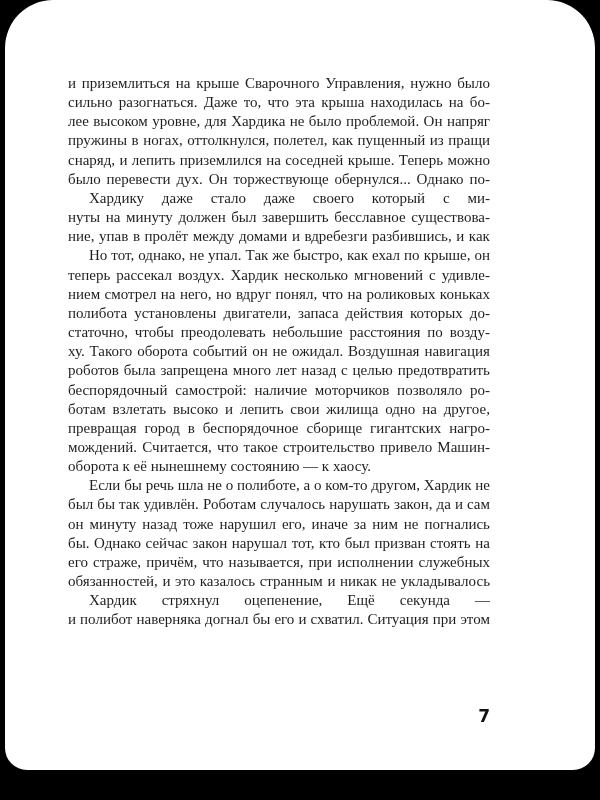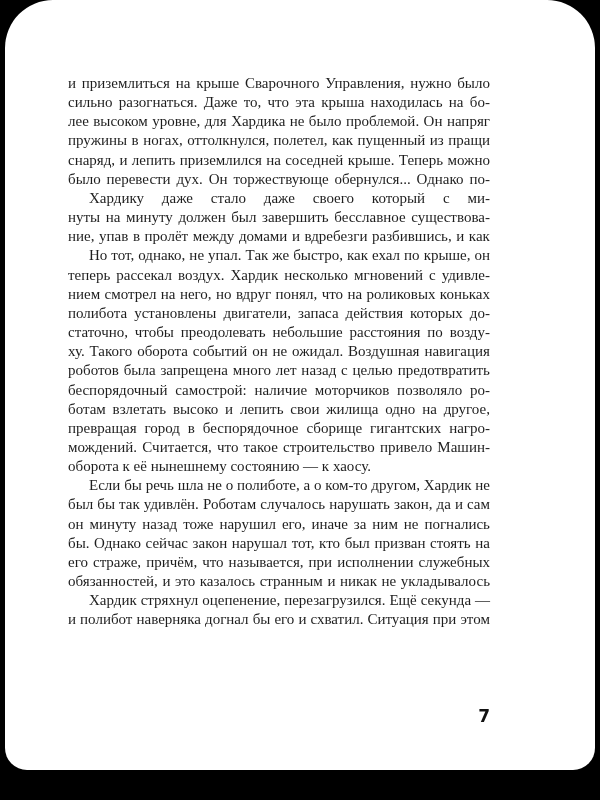--- a/index.html
+++ b/index.html
@@ -352,21 +352,20 @@
           <span>странным</span>
           <span>и</span>
           <span>никак</span>
           <span>не</span>
           <span>укладывалось</span>
         </div>
         <div class="line just ind">
           <span>Хардик</span>
           <span>стряхнул</span>
           <span>оцепенение,</span>
-          <span>перезагрузился.</span>
           <span>Ещё</span>
           <span>секунда</span>
           <span>—</span>
         </div>
         <div class="line just">
           <span>и</span>
           <span>полибот</span>
           <span>наверняка</span>
           <span>догнал</span>
           <span>бы</span>

